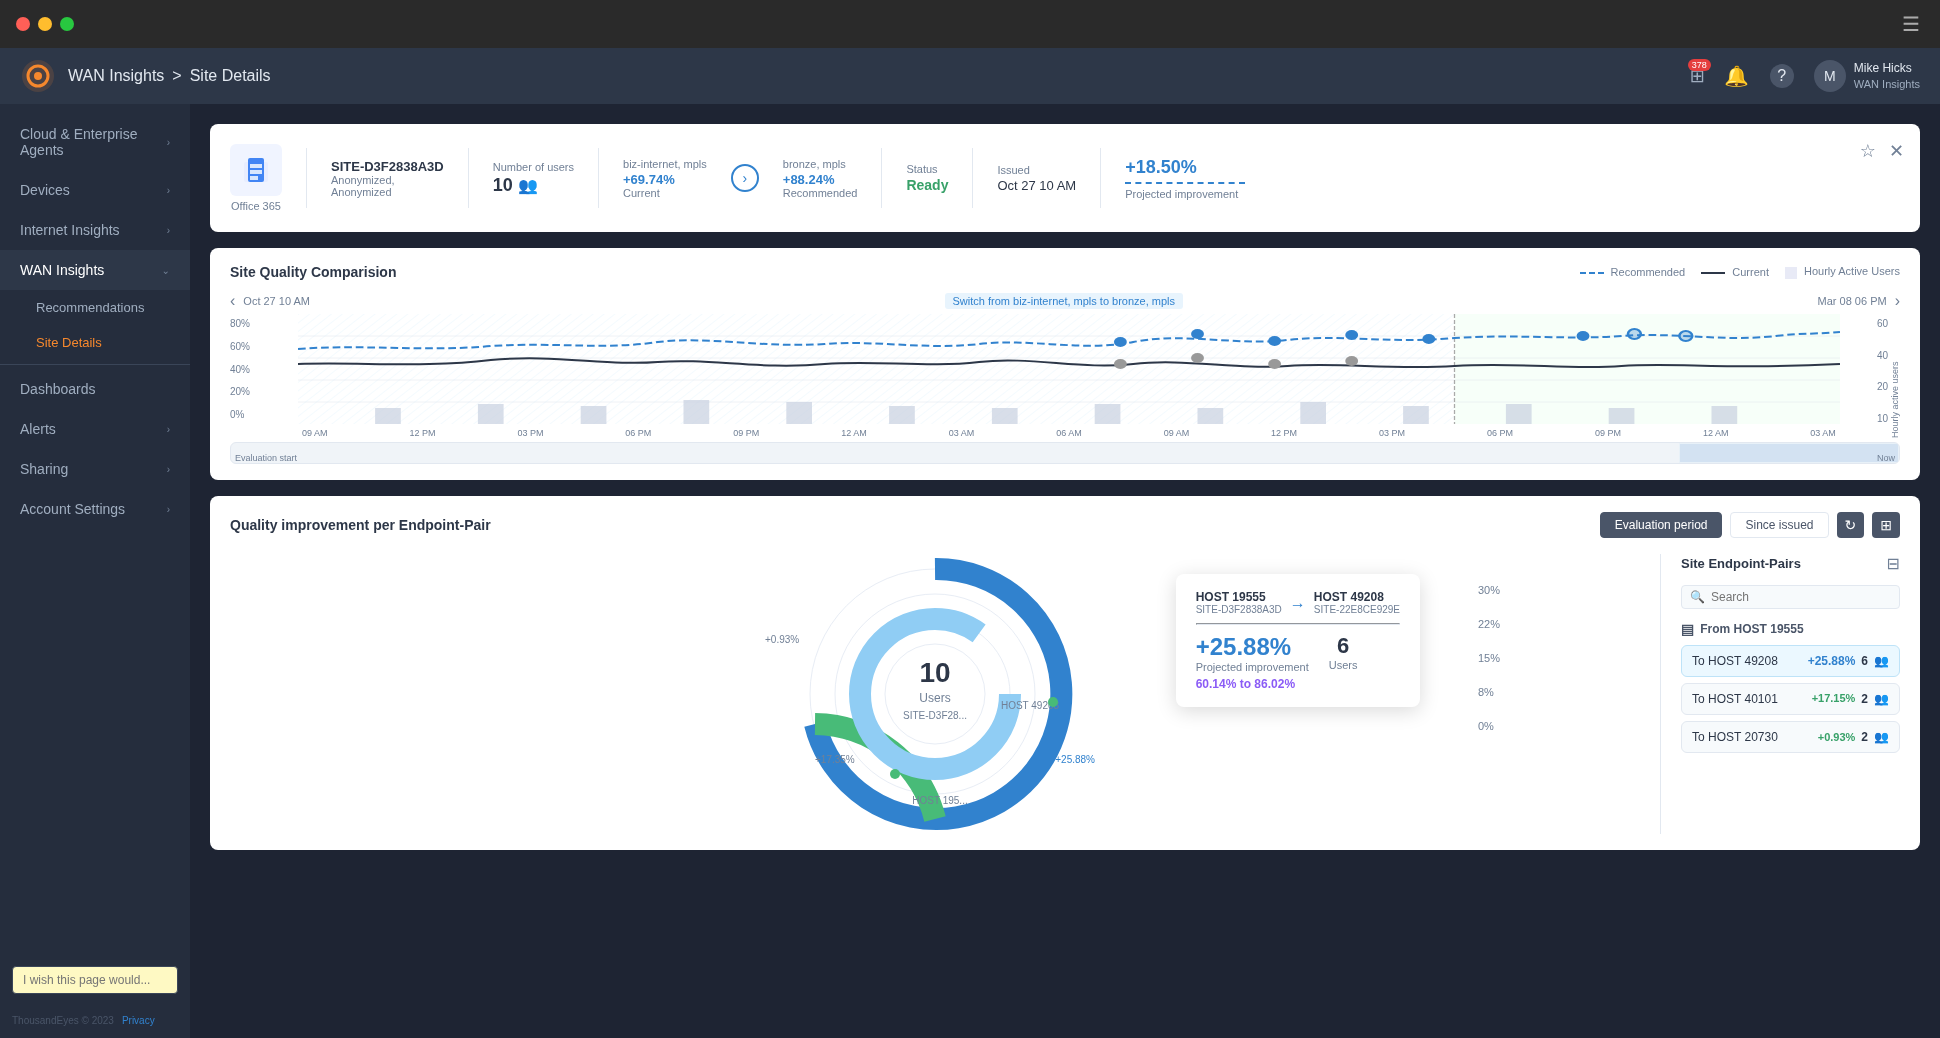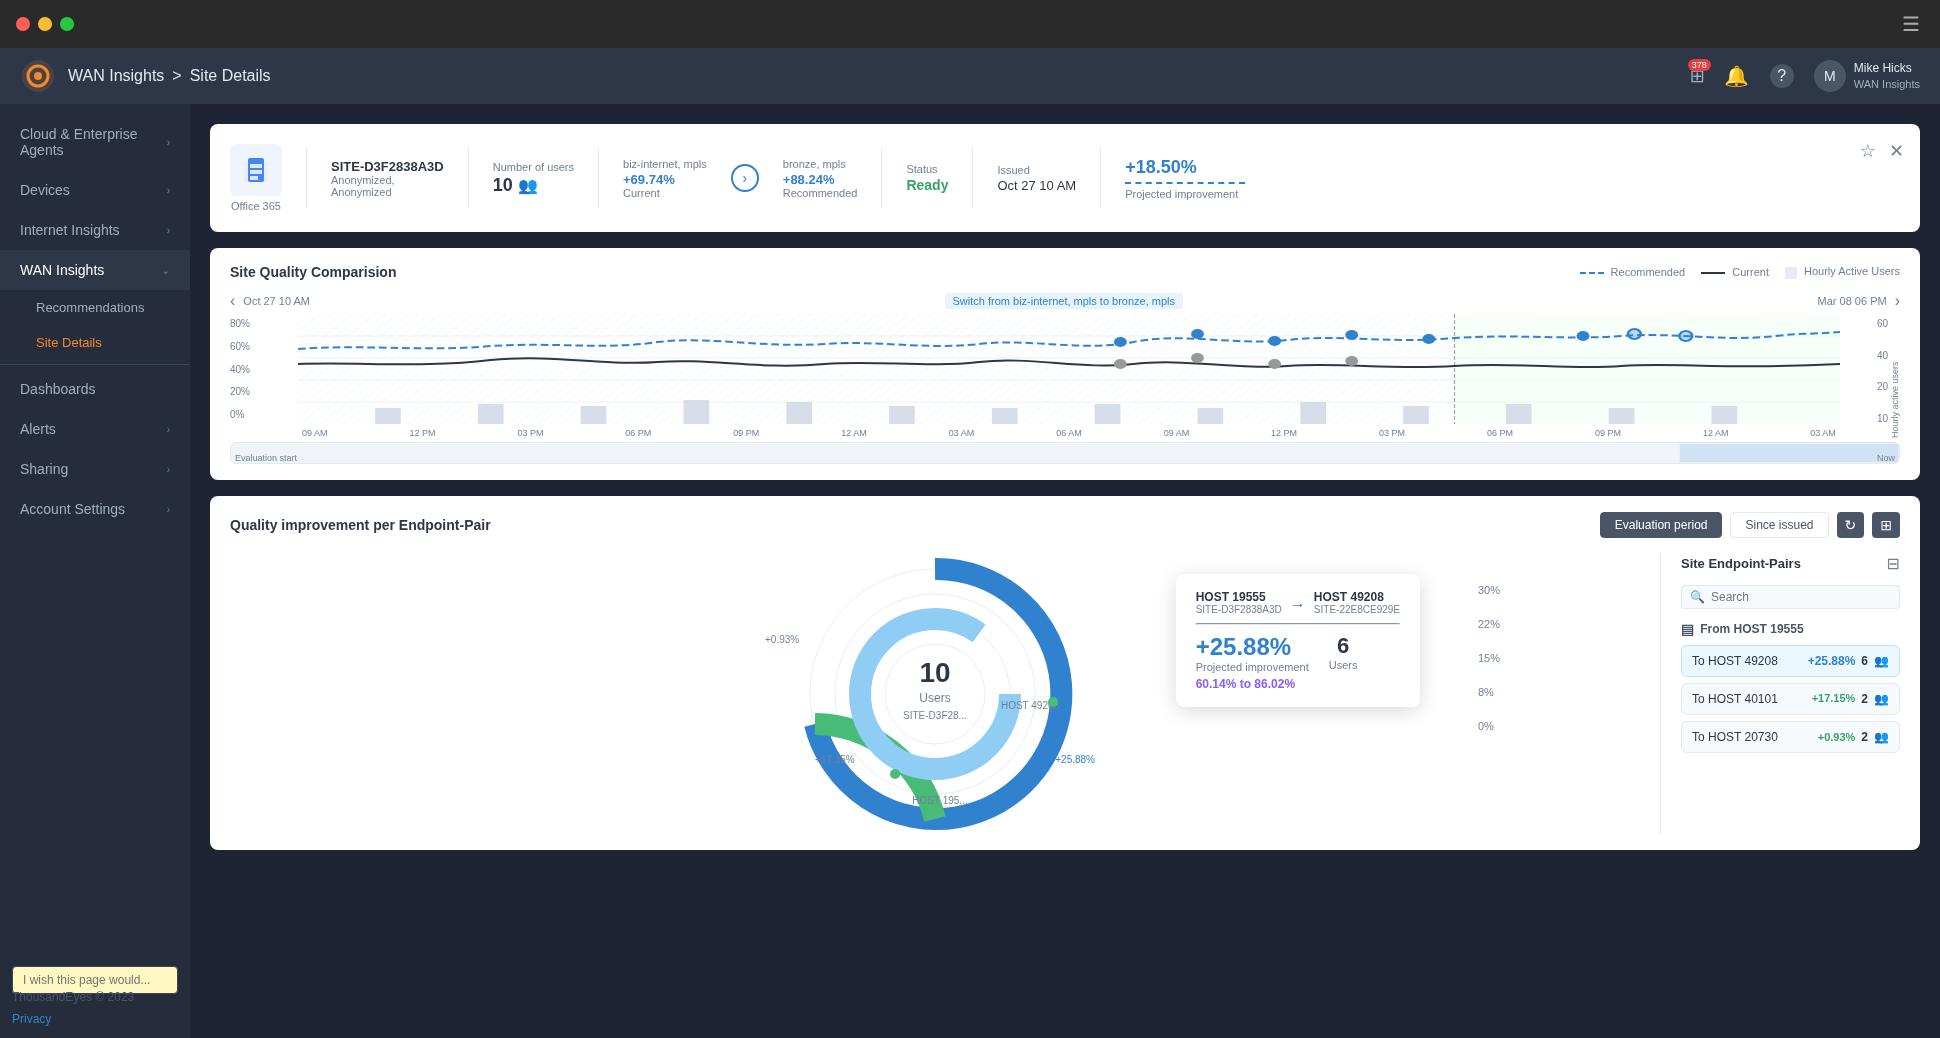--- a/index.html
+++ b/index.html
@@ -72,21 +72,21 @@
     .sidebar-divider { border: none; border-top: 1px solid #3a4558; margin: 4px 0; }
     .feedback-input {
       width: 100%;
       background: #fef9c3;
       border: 1px solid #3a4558;
       border-radius: 4px;
       color: #718096;
       font-size: 12px;
       padding: 6px 10px;
     }
-    .footer-text { font-size: 12px; color: #4a5568; padding: 4px 12px; display: flex; gap: 8px; flex-direction: column; }
+    .footer-text { font-size: 10px; color: #4a5568; padding: 4px 12px; display: flex; gap: 8px; }
 
     
     .main-content {
       flex: 1;
       background: #1e2433;
       overflow-y: auto;
       padding: 20px;
       position: relative;
     }
 

